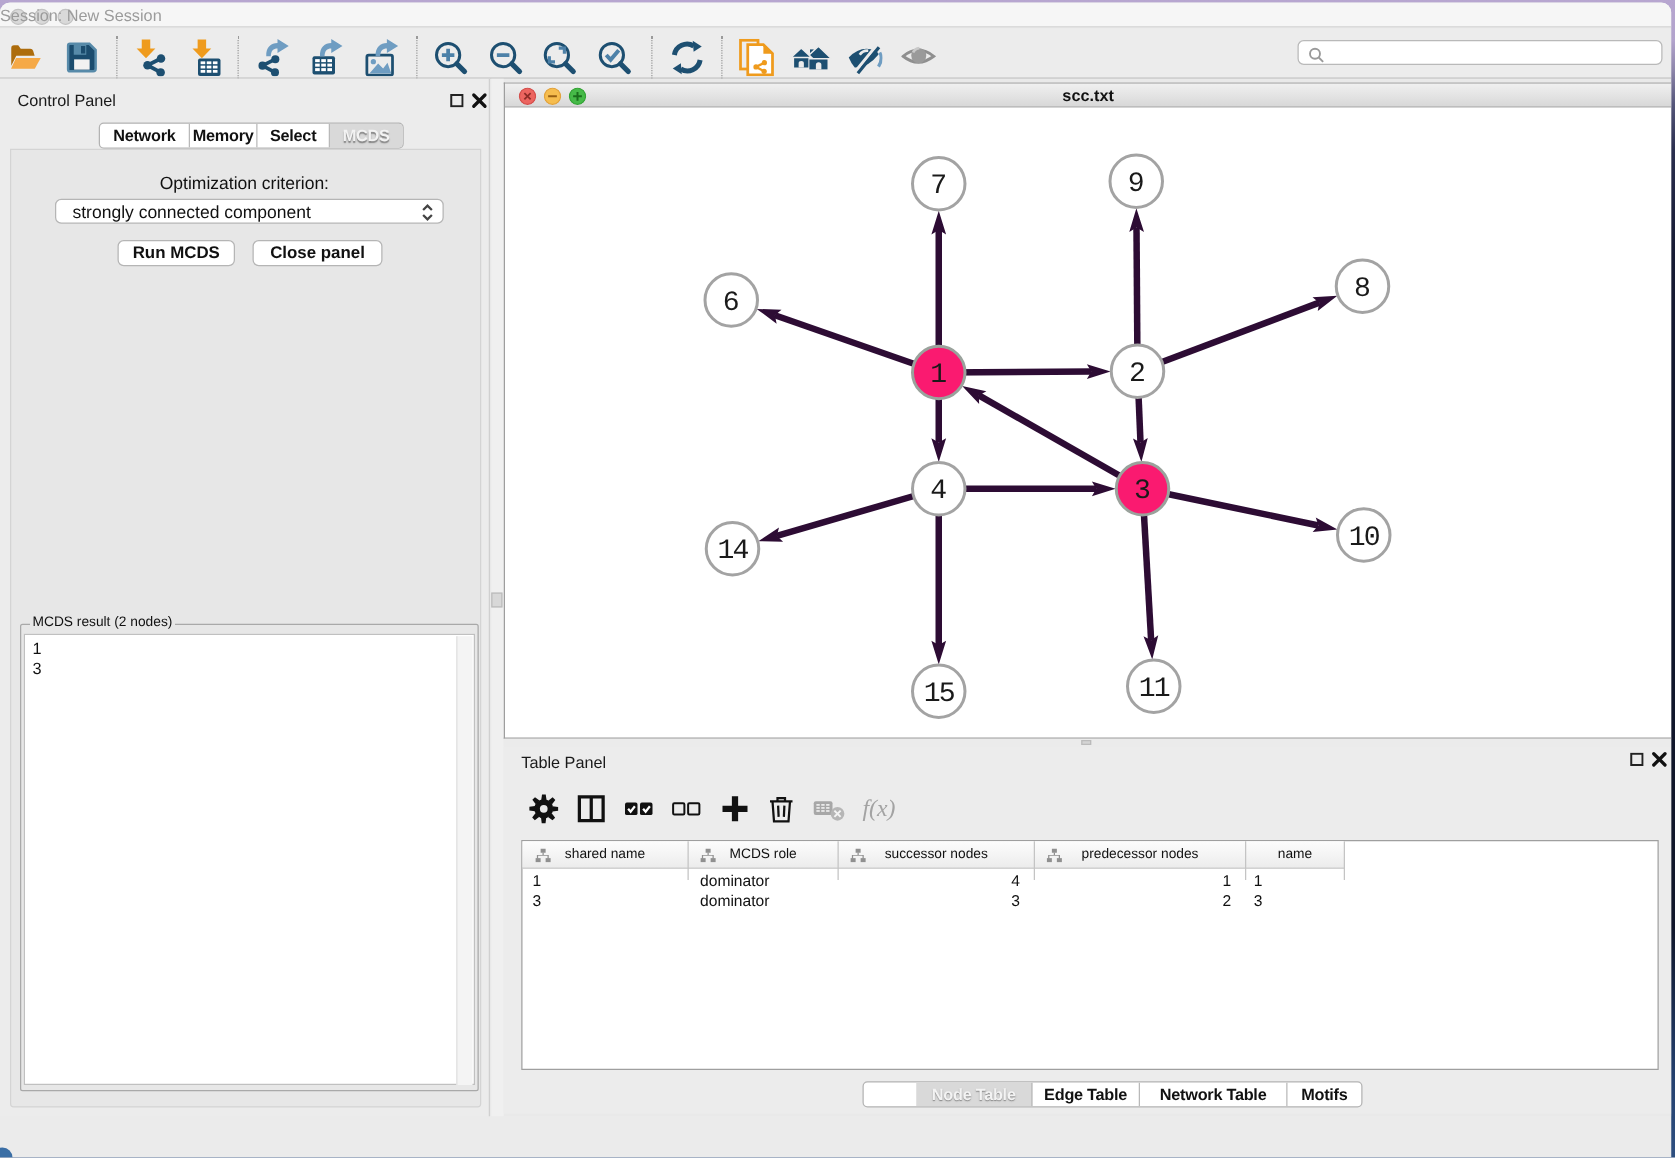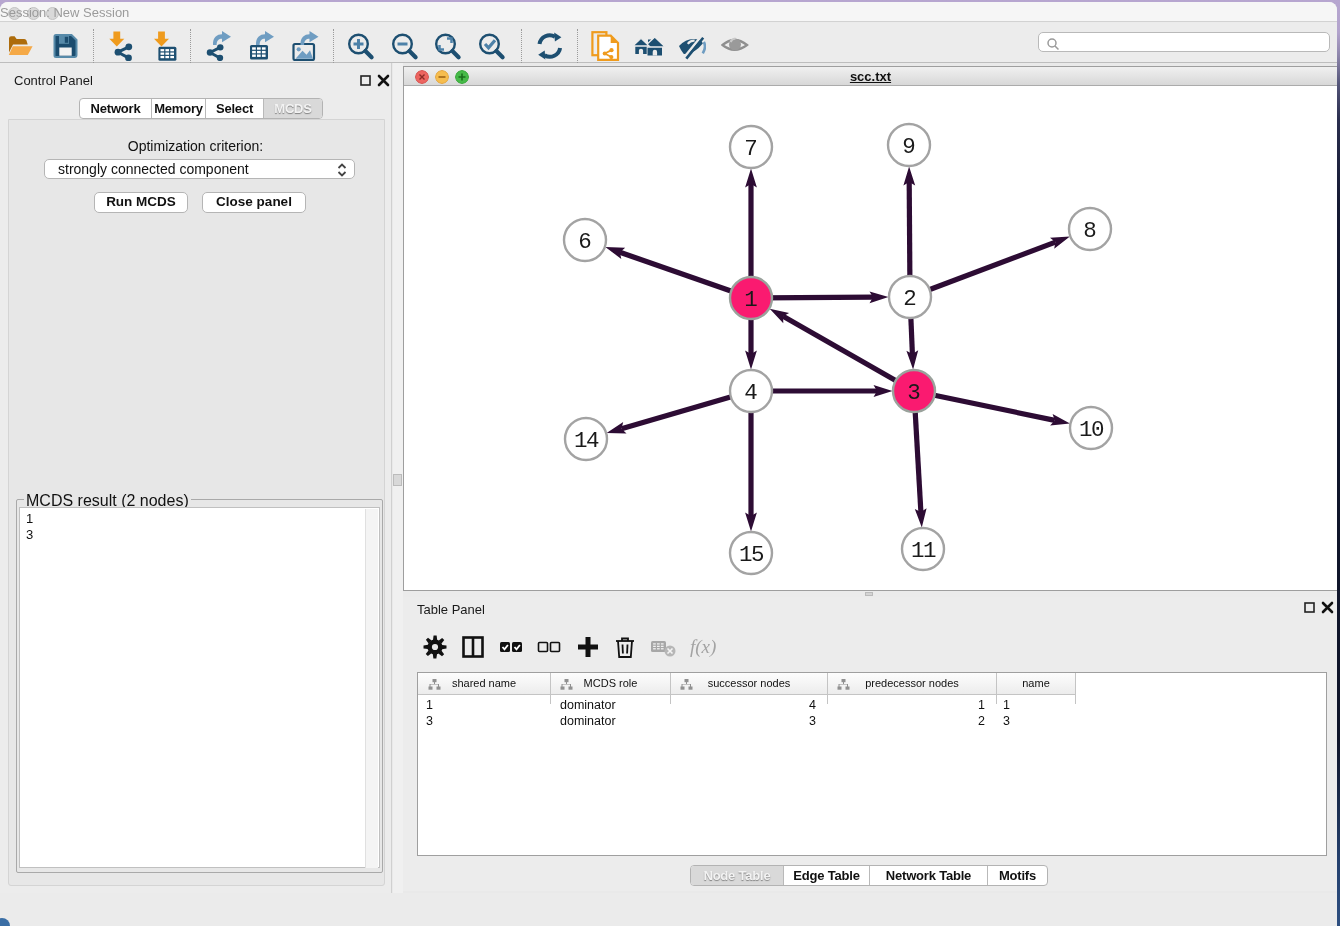--- a/index.html
+++ b/index.html
@@ -31,48 +31,48 @@
 .cpsub { position:absolute; left:8px; top:56px; width:377px; height:767px;
   background:#e7e7e7; border:1px solid #d4d4d4; border-radius:0 0 3px 3px; }
 .optlabel { position:absolute; left:0; top:75px; width:100%; text-align:center; font-size:14px; color:#111; }
 .dropdown { position:absolute; left:44px; top:96px; width:311px; height:20px; background:#fff;
   border:1px solid #b5b5b5; border-radius:5px; font-size:14px; color:#111; padding:1px 0 0 13px; }
 .btn { position:absolute; height:21px; background:#fff; border:1px solid #b5b5b5;
   border-radius:5px; font-size:13.5px; font-weight:bold; color:#111; text-align:center; padding-top:1px; }
 .fieldset { position:absolute; left:16px; top:436px; width:367px; height:374px;
   border:1px solid #a9a9a9; border-radius:2px; }
 .legend { position:absolute; left:7px; top:-8px; background:#e7e7e7; padding:0 2px;
-  font-size:16px; color:#111; }
+  font-size:11px; color:#111; }
 .fswhite { position:absolute; left:2px; top:7px; width:361px; height:361px; background:#fff;
   border:1px solid #c0c0c0; font-size:13px; color:#111; line-height:16px; padding:3px 0 0 6px; }
 .fsscroll { position:absolute; right:1px; top:1px; width:13px; height:359px; background:#f4f4f4; border-left:1px solid #e0e0e0; }
 .vsplit { position:absolute; left:393px; top:0; width:10px; height:100%; background:#f0f0f0; }
 .vhandle { position:absolute; left:0px; top:411px; width:9px; height:12px; background:#d8d8d8;
   border:1px solid #bbb; }
 .netframe { position:absolute; left:403px; top:3px; width:934px; height:525px;
   border:1px solid #9e9e9e; border-right:none; background:#fff; }
 .nettitle { position:absolute; left:0; top:0; width:100%; height:19px;
   background:linear-gradient(#f0f0f0,#d8d8d8); border-bottom:1px solid #ababab;
-  text-align:center; font-size:13px; font-weight:bold; color:#111; padding-top:2px;text-decoration:underline; }
+  text-align:center; font-size:13px; font-weight:bold; color:#111; padding-top:2px; }
 .tlb { position:absolute; top:2.5px; width:14px; height:14px; border-radius:50%; }
 .nlabel { font-family:"Liberation Mono", monospace; font-size:22.5px; fill:#1a1a1a; text-anchor:middle; }
 .hsplit { position:absolute; left:403px; top:528px; width:934px; height:6px; background:#ebebeb; }
 .tpanel { position:absolute; left:403px; top:534px; width:934px; height:294px; background:#ececec; }
 .tpi { position:absolute; }
 .ttable { position:absolute; left:14px; top:75px; width:910px; height:184px; background:#fff;
   border:1px solid #9f9f9f; }
 .thead { position:absolute; left:0; top:0; width:658px; height:22px;
   background:linear-gradient(#fdfdfd,#ececec); border-bottom:1px solid #c4c4c4; }
 .thcell { position:absolute; top:0; height:31px; border-right:1px solid #c4c4c4;
   font-size:11px; color:#111; text-align:center; padding-top:4px; }
 .thi { position:absolute; }
 .trow { position:absolute; left:0; width:100%; height:16px; font-size:12.5px; color:#111; }
 .tcell { position:absolute; top:1px; }
 .btabs { position:absolute; left:287px; top:268px; height:21px; display:flex;
-  border:1px solid #b3b3b3; border-radius:4px; overflow:hidden; background:#fff; }
+  border:1px solid #b3b3b3; border-radius:4px; overflow:hidden; background:#fff;padding-left:42px; }
 .statusbar { position:absolute; left:0; top:889px; width:100%; height:35px;
   background:#ebebeb; border-top:1px solid #c6c6c6; }
 .listbtn { position:absolute; left:10px; top:8px; width:28px; height:21px; background:#fcfcfc;
   border:1px solid #b3b3b3; border-radius:2px; }
 .membtn { position:absolute; right:1px; top:5px; width:75px; height:23px; background:#f4f4f4;
   border:1px solid #b3b3b3; font-size:12px; color:#111; text-align:center; padding-top:4px; }
 </style></head><body>
 <div class="win">
   <div class="titlebar">
     <div class="tl" style="left:8px"></div>

